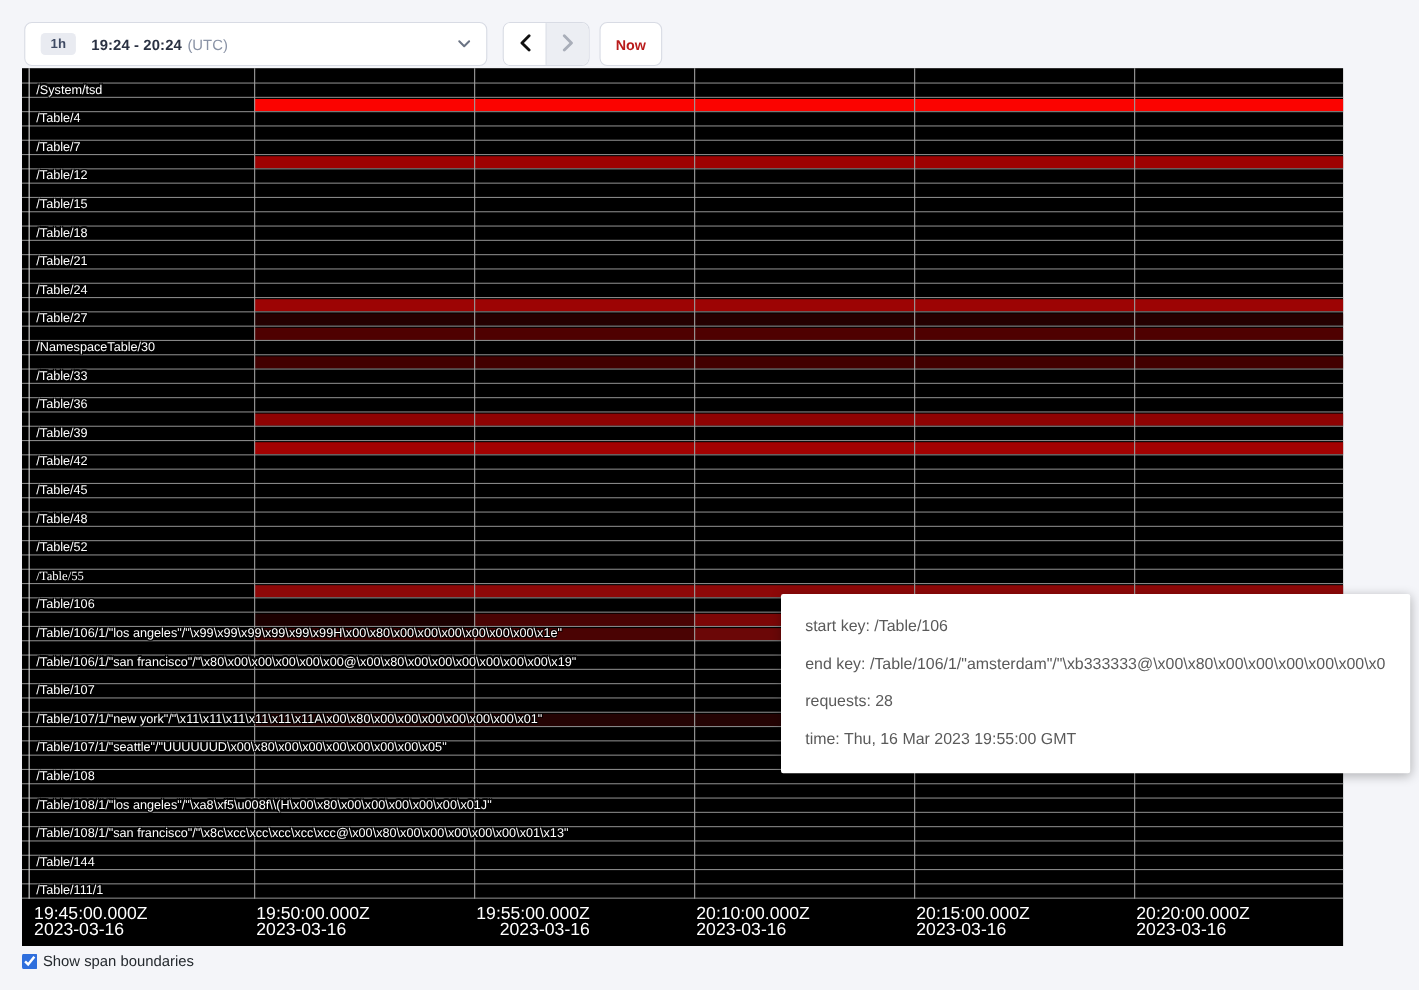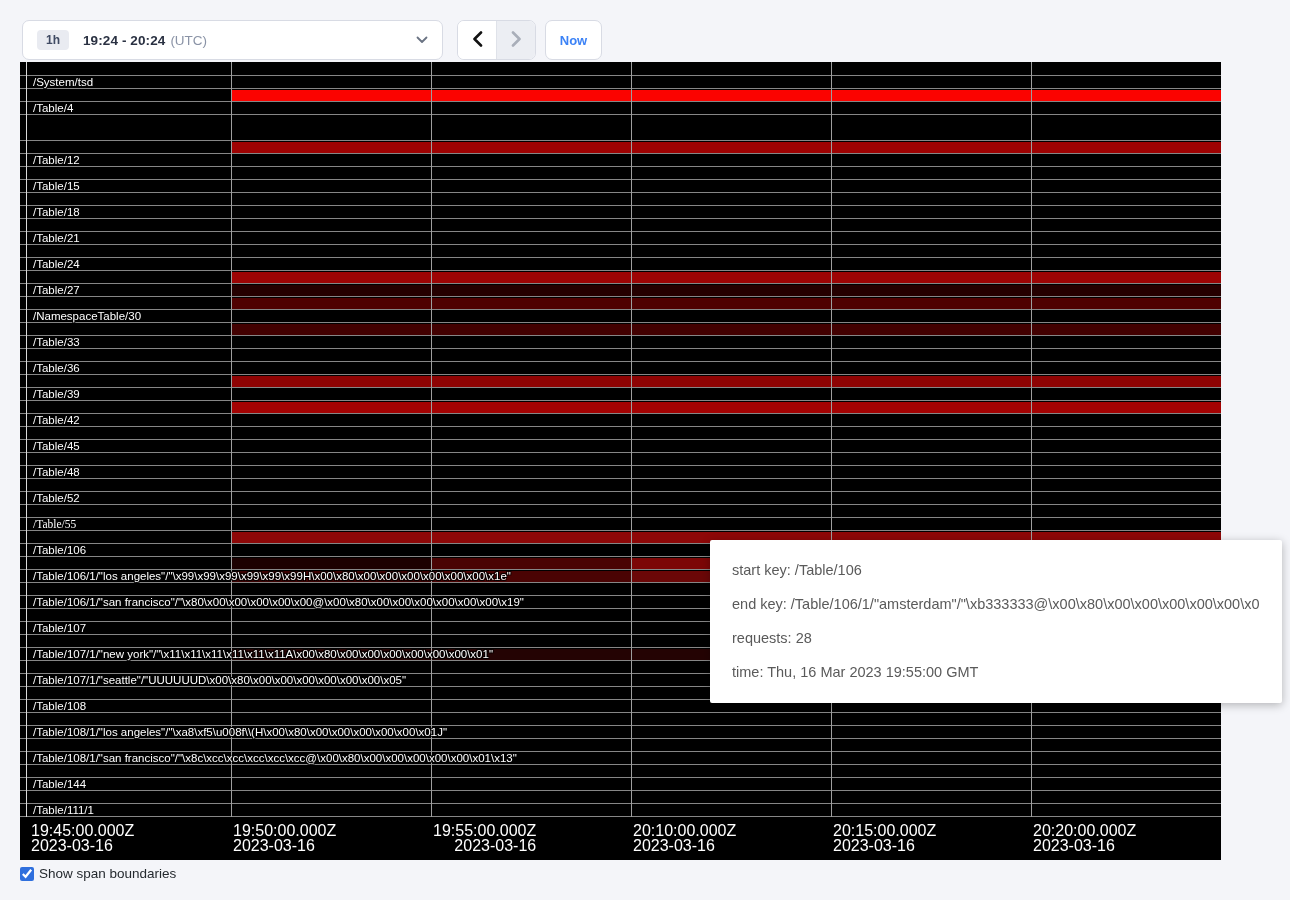--- a/index.html
+++ b/index.html
@@ -25,21 +25,21 @@
     position:absolute;left:457px;top:20px;height:40px;width:79px;
     border:1px solid #d8dbe4;border-radius:7px;background:#fff;
     display:flex;overflow:hidden;box-sizing:border-box;
   }
   .nav-btn{flex:1;border:none;background:#fff;display:flex;align-items:center;justify-content:center;cursor:pointer;padding:0}
   .nav-btn.disabled{background:#eceef3;cursor:default}
   .nav-btn + .nav-btn{border-left:1px solid #dfe2e9}
   .now-btn{
     position:absolute;left:545px;top:20px;width:57px;height:40px;
     background:#fff;border:1px solid #d8dbe4;border-radius:7px;
-    font-family:inherit;font-size:13px;font-weight:700;color:#3b82f6;cursor:pointer;
+    font-family:inherit;font-size:13px;font-weight:700;color:#b91c1c;cursor:pointer;
   }
   
   .heatmap{position:absolute;left:20px;top:62px;width:1201px;height:798px;background:#000}
   .strip{position:absolute;left:0;width:1201px;height:13px;border-top:1px solid #868686;box-sizing:border-box}
   .strip.first{border-top:none;height:13px}
   .band{position:absolute;top:1px;height:11px}
   .row-label{
     position:absolute;left:13px;top:-1px;color:#fff;font-size:11.5px;line-height:14px;
     white-space:nowrap;z-index:3;
     text-shadow:1px 1px 0 #000,-1px -1px 0 #000,1px -1px 0 #000,-1px 1px 0 #000;
@@ -134,20 +134,23 @@
     <div class="strip" style="top: 13px;">
       <div class="row-label">/System/tsd</div>
     </div>
     <div class="strip" style="top: 26px;">
       <div class="band" style="left: 211px; width: 990px; background: rgb(251, 3, 0);"></div>
     </div>
     <div class="strip" style="top: 39px;">
       <div class="row-label">/Table/4</div>
     </div>
     <div class="strip" style="top: 52px;"></div>
+    <div class="strip" style="top: 65px;">
+      <div class="row-label">/Table/7</div>
+    </div>
     <div class="strip" style="top: 78px;">
       <div class="band" style="left: 211px; width: 990px; background: rgb(158, 2, 2);"></div>
     </div>
     <div class="strip" style="top: 91px;">
       <div class="row-label">/Table/12</div>
     </div>
     <div class="strip" style="top: 104px;"></div>
     <div class="strip" style="top: 117px;">
       <div class="row-label">/Table/15</div>
     </div>

